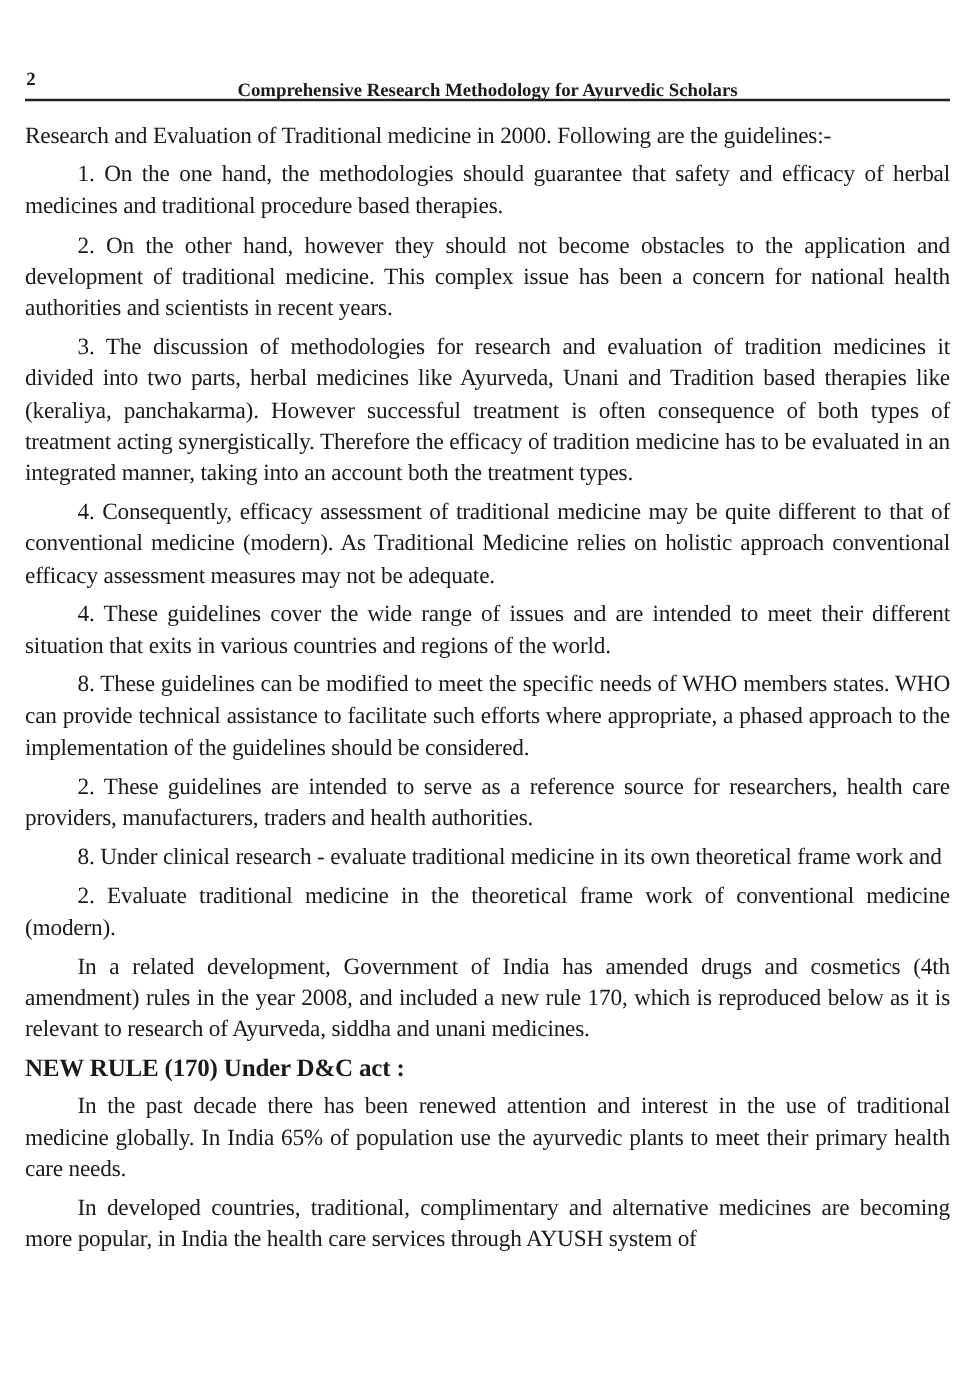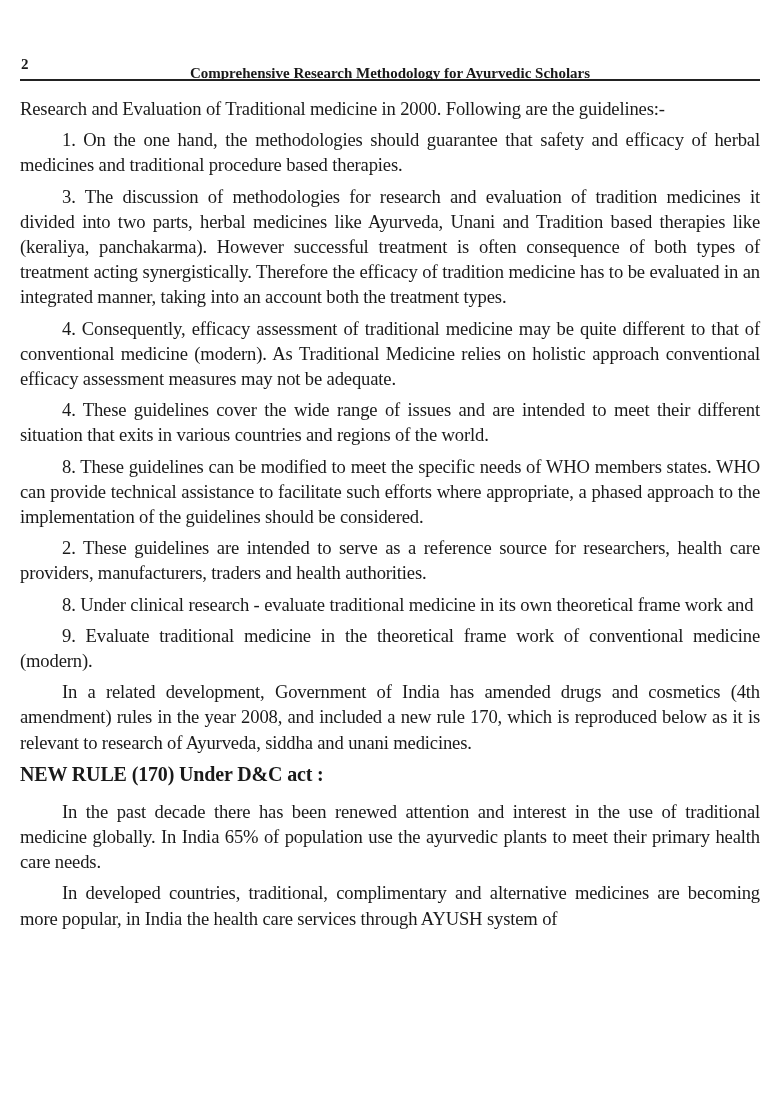--- a/index.html
+++ b/index.html
@@ -14,42 +14,43 @@
   .rule { position: absolute; top: 79px; left: 0; width: 740px; height: 0; border-top: 2px solid #222; }
   .body {
     position: absolute; top: 92px; left: 0; width: 740px;
     font-family: "Liberation Serif", serif; font-size: 18.6px; line-height: 25.2px;
     text-align: justify; letter-spacing: -0.15px;
   }
   .body p { margin: 4px 0 6px 0; }
   .body p.first { text-indent: 0; }
   .body p.ind { text-indent: 42px; }
   .body h3 {
-    margin: 2px 0 12px 0; font-size: 20px; font-weight: bold; line-height: 26px;
+    margin: 2px 0 4px 0; font-size: 20px; font-weight: bold; line-height: 26px;
     font-family: "Liberation Serif", serif;
   }
 </style>
 </head>
 <body>
 
 <div class="page">
   <div class="running-head">
     <span class="page-num">2</span>
     <span class="book-title">Comprehensive Research Methodology for Ayurvedic Scholars</span>
   </div>
   <div class="rule"></div>
 
   <div class="body">
     <p class="first">Research and Evaluation of Traditional medicine in 2000. Following are the guidelines:-</p>
     <p class="ind">1. On the one hand, the methodologies should guarantee that safety and efficacy of herbal medicines and traditional procedure based therapies.</p>
+    <p class="ind">2. On the other hand, however they should not become obstacles to the application and development of traditional medicine. This complex issue has been a concern for national health authorities and scientists in recent years.</p>
     <p class="ind">3. The discussion of methodologies for research and evaluation of tradition medicines it divided into two parts, herbal medicines like Ayurveda, Unani and Tradition based therapies like (keraliya, panchakarma). However successful treatment is often consequence of both types of treatment acting synergistically. Therefore the efficacy of tradition medicine has to be evaluated in an integrated manner, taking into an account both the treatment types.</p>
     <p class="ind">4. Consequently, efficacy assessment of traditional medicine may be quite different to that of conventional medicine (modern). As Traditional Medicine relies on holistic approach conventional efficacy assessment measures may not be adequate.</p>
     <p class="ind">4. These guidelines cover the wide range of issues and are intended to meet their different situation that exits in various countries and regions of the world.</p>
     <p class="ind">8. These guidelines can be modified to meet the specific needs of WHO members states. WHO can provide technical assistance to facilitate such efforts where appropriate, a phased approach to the implementation of the guidelines should be considered.</p>
     <p class="ind">2. These guidelines are intended to serve as a reference source for researchers, health care providers, manufacturers, traders and health authorities.</p>
     <p class="ind">8. Under clinical research - evaluate traditional medicine in its own theoretical frame work and</p>
-    <p class="ind">9. Evaluate traditional medicine in the theoretical frame work of conventional medicine (modern).</p>
+    <p class="ind">2. Evaluate traditional medicine in the theoretical frame work of conventional medicine (modern).</p>
     <p class="ind">In a related development, Government of India has amended drugs and cosmetics (4th amendment) rules in the year 2008, and included a new rule 170, which is reproduced below as it is relevant to research of Ayurveda, siddha and unani medicines.</p>
     <h3>NEW RULE (170) Under D&amp;C act :</h3>
     <p class="ind">In the past decade there has been renewed attention and interest in the use of traditional medicine globally. In India 65% of population use the ayurvedic plants to meet their primary health care needs.</p>
     <p class="ind">In developed countries, traditional, complimentary and alternative medicines are becoming more popular, in India the health care services through AYUSH system of</p>
   </div>
 </div>
 
 </body></html>

